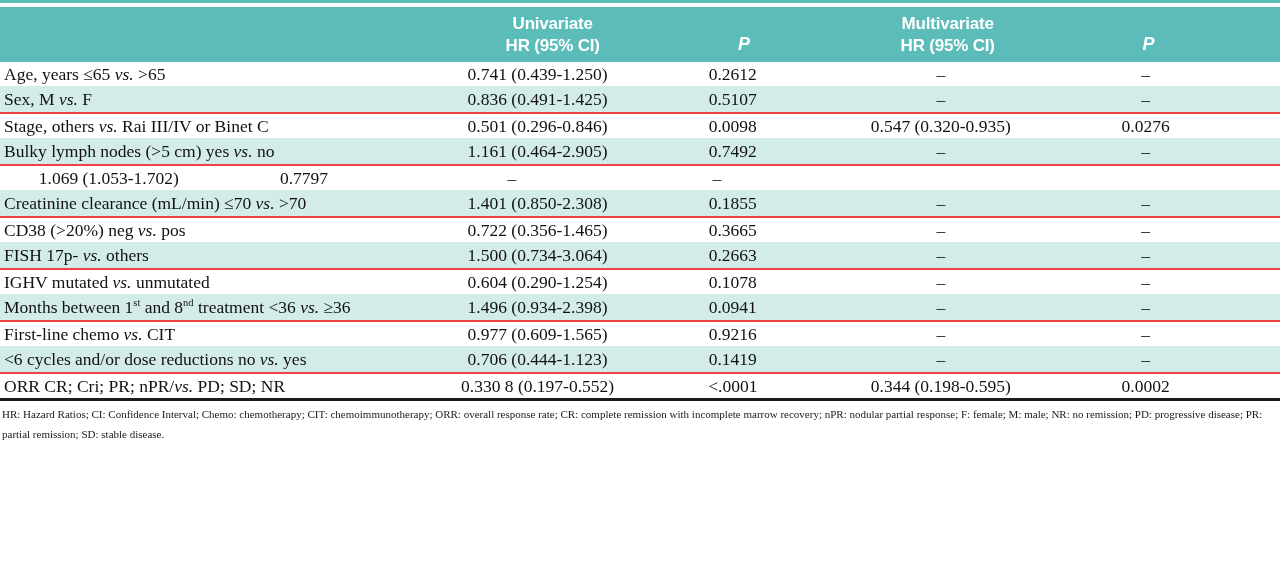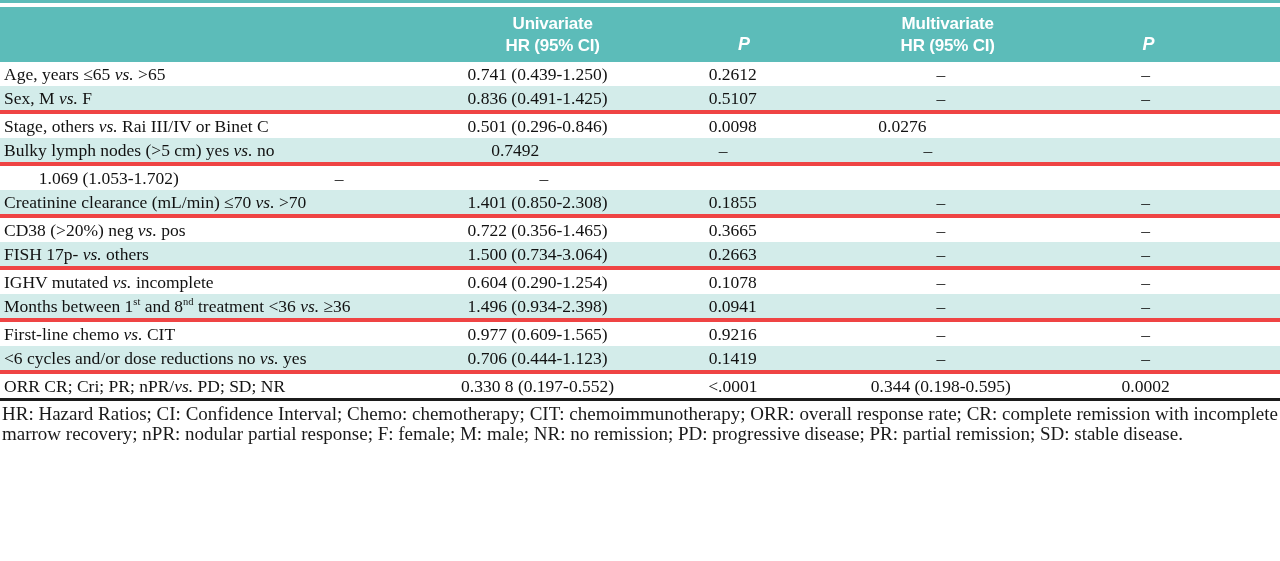--- a/index.html
+++ b/index.html
@@ -40,30 +40,30 @@
   }
   .hcell.pcol {
     justify-content: flex-end;
     padding-bottom: 7px;
     font-style: italic;
     font-size: 18px;
   }
 
   .row { display: flex; align-items: center; font-size: 17.5px; }
   .row.white { height: 24px; background: #ffffff; }
-  .row.tint  { height: 28px; background: #d3ecea; border-bottom: 4px solid #ef4444; }
+  .row.tint  { height: 28px; background: #d3ecea; border-bottom: 2px solid #ef4444; }
   .cell { overflow: hidden; white-space: nowrap; }
   .cell.label { padding-left: 4px; text-align: left; }
   .cell.num { text-align: center; }
   .it { font-style: italic; }
   sup { font-size: 0.6em; line-height: 0; }
 
   .bottom-rule { height: 3px; background: #1c1c1c; }
   .footnote {
-    font-size: 19px; line-height: 20px;
+    font-size: 11px; line-height: 20px;
     padding: 3px 2px 0 2px;
     color: #1a1a1a;
     text-align: left;
   }
 </style>
 </head>
 <body>
 
 <div class="page">
   <div class="topline"></div>
@@ -102,32 +102,35 @@
         <div class="cell num c1">0.836 (0.491-1.425)</div>
         <div class="cell num c2">0.5107</div>
         <div class="cell num c3">–</div>
         <div class="cell num c4">–</div>
         <div class="cell c5"></div>
       </div>
       <div class="row white">
         <div class="cell label c0"><span>Stage, others </span><span class="it">vs.</span><span> Rai III/IV or Binet C</span></div>
         <div class="cell num c1">0.501 (0.296-0.846)</div>
         <div class="cell num c2">0.0098</div>
+        <div class="cell num c3">0.547 (0.320-0.935)</div>
         <div class="cell num c4">0.0276</div>
         <div class="cell c5"></div>
       </div>
       <div class="row tint">
         <div class="cell label c0"><span>Bulky lymph nodes (&gt;5 cm) yes </span><span class="it">vs.</span><span> no</span></div>
+        <div class="cell num c1">1.161 (0.464-2.905)</div>
         <div class="cell num c2">0.7492</div>
         <div class="cell num c3">–</div>
         <div class="cell num c4">–</div>
         <div class="cell c5"></div>
       </div>
       <div class="row white">
         <div class="cell num c1">1.069 (1.053-1.702)</div>
+        <div class="cell num c2">0.7797</div>
         <div class="cell num c3">–</div>
         <div class="cell num c4">–</div>
         <div class="cell c5"></div>
       </div>
       <div class="row tint">
         <div class="cell label c0"><span>Creatinine clearance (mL/min) ≤70 </span><span class="it">vs.</span><span>  &gt;70</span></div>
         <div class="cell num c1">1.401 (0.850-2.308)</div>
         <div class="cell num c2">0.1855</div>
         <div class="cell num c3">–</div>
         <div class="cell num c4">–</div>
@@ -143,21 +146,21 @@
       </div>
       <div class="row tint">
         <div class="cell label c0"><span>FISH 17p- </span><span class="it">vs.</span><span>  others</span></div>
         <div class="cell num c1">1.500 (0.734-3.064)</div>
         <div class="cell num c2">0.2663</div>
         <div class="cell num c3">–</div>
         <div class="cell num c4">–</div>
         <div class="cell c5"></div>
       </div>
       <div class="row white">
-        <div class="cell label c0"><span>IGHV mutated </span><span class="it">vs.</span><span> incomplete</span></div>
+        <div class="cell label c0"><span>IGHV mutated </span><span class="it">vs.</span><span> unmutated</span></div>
         <div class="cell num c1">0.604 (0.290-1.254)</div>
         <div class="cell num c2">0.1078</div>
         <div class="cell num c3">–</div>
         <div class="cell num c4">–</div>
         <div class="cell c5"></div>
       </div>
       <div class="row tint">
         <div class="cell label c0"><span>Months between 1</span><sup>st</sup><span> and 8</span><sup>nd</sup><span> treatment &lt;36 </span><span class="it">vs.</span><span>  ≥36</span></div>
         <div class="cell num c1">1.496 (0.934-2.398)</div>
         <div class="cell num c2">0.0941</div>

